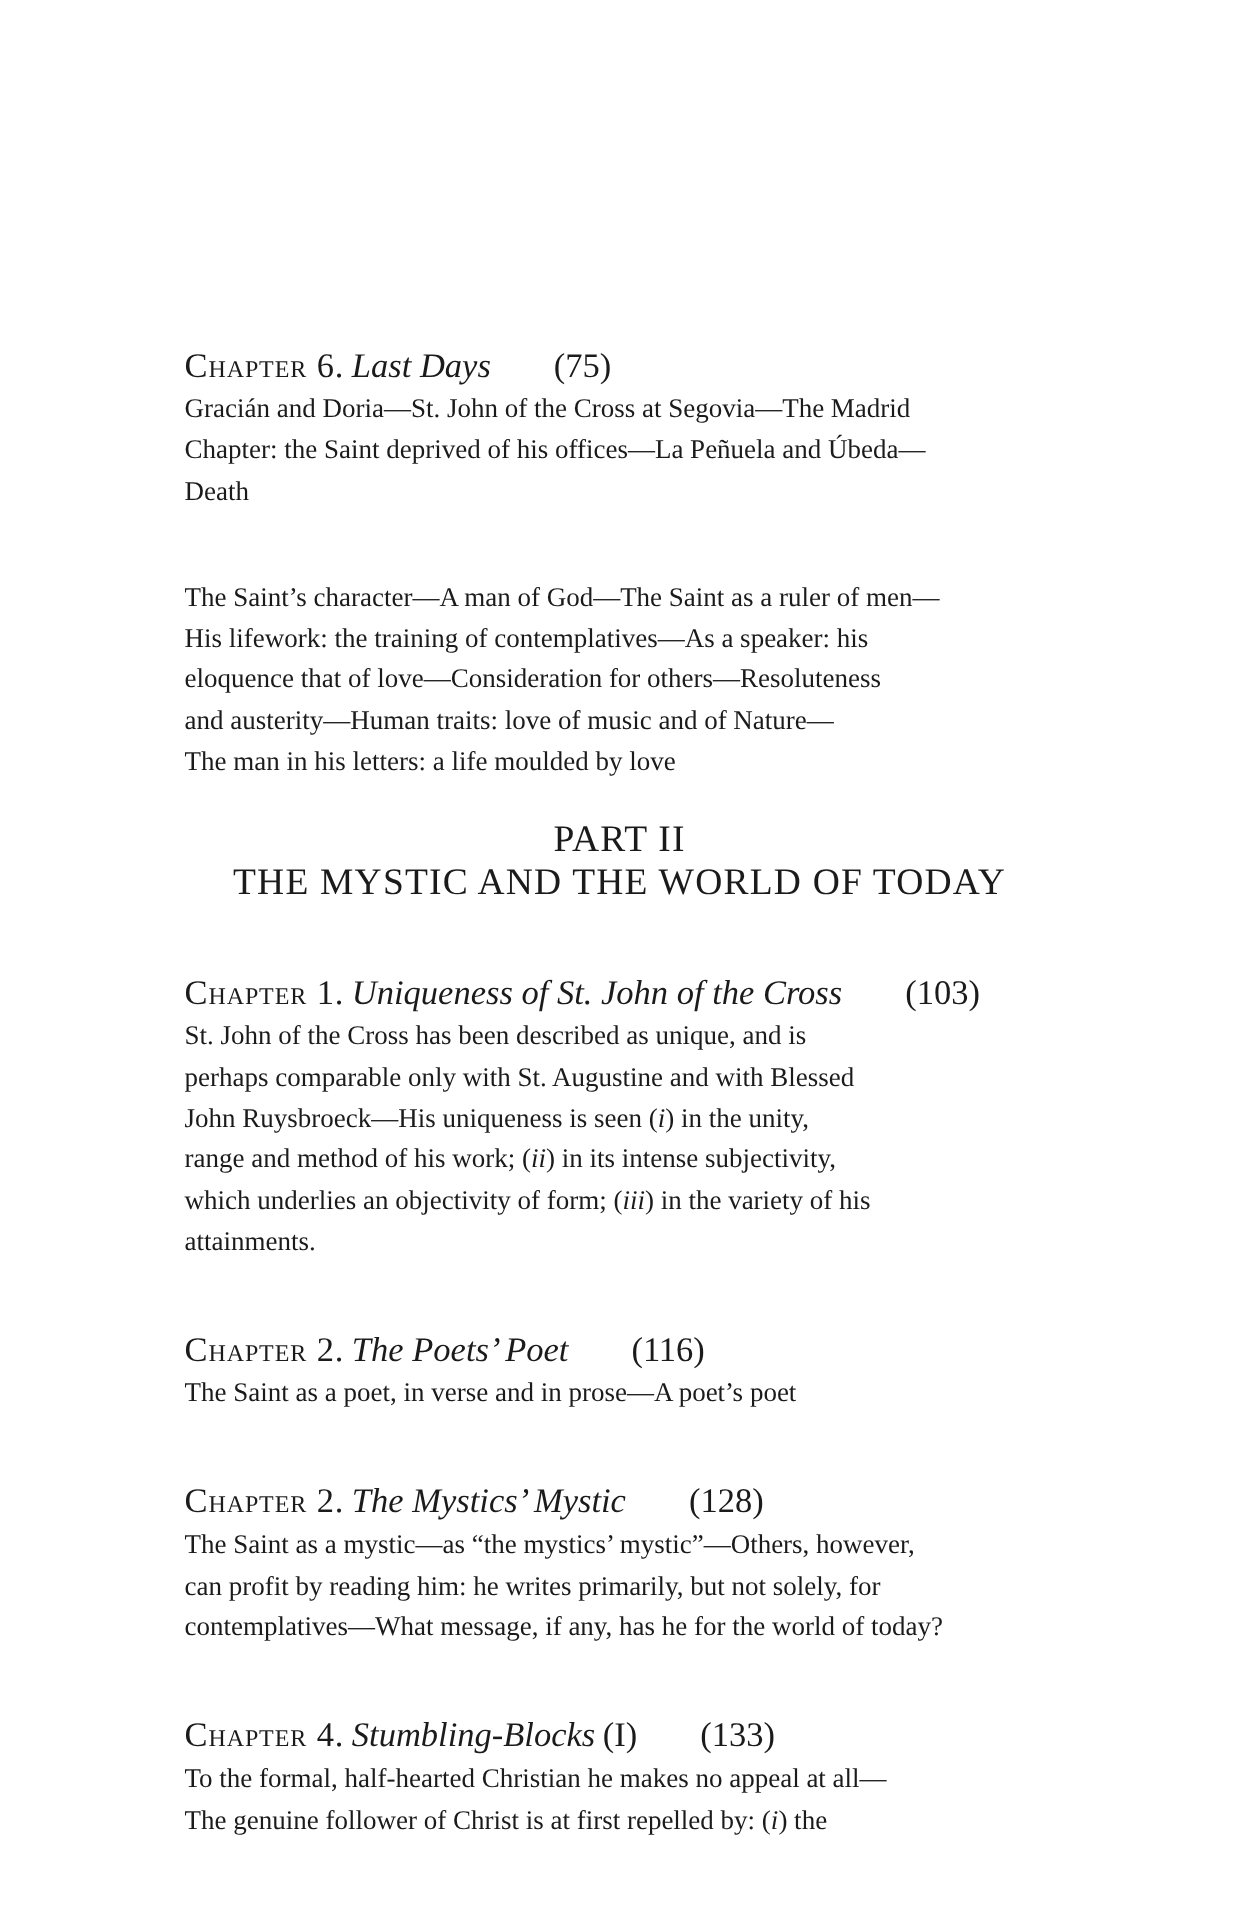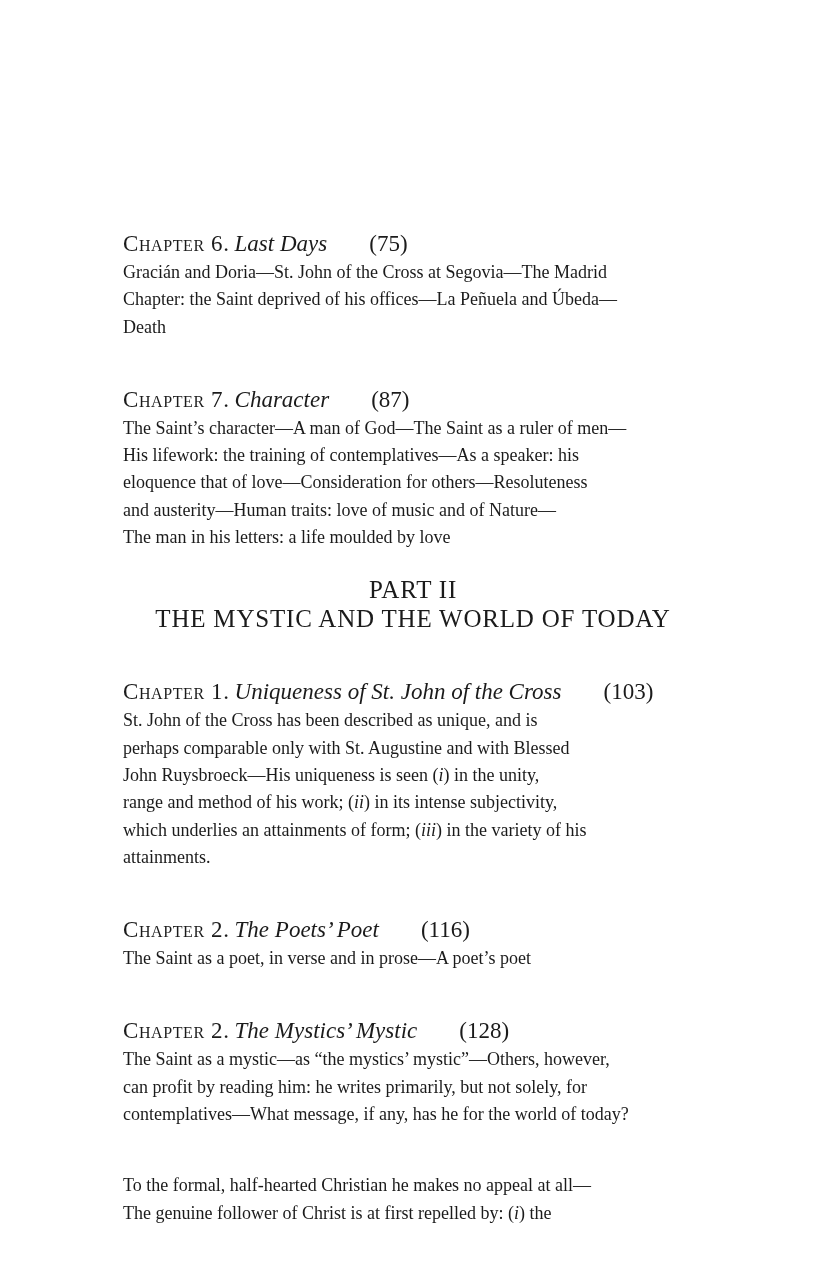--- a/index.html
+++ b/index.html
@@ -58,23 +58,20 @@
       <span class="ch-label">Chapter 6.</span><span class="ch-title">Last Days</span><span class="ch-page">(75)</span>
     </div>
     <div class="summary">
       <div class="summary-line"><span>Gracián and Doria—St. John of the Cross at Segovia—The Madrid</span></div>
       <div class="summary-line"><span>Chapter: the Saint deprived of his offices—La Peñuela and Úbeda—</span></div>
       <div class="summary-line"><span>Death</span></div>
     </div>
   </section>
 
   <section class="chapter">
-    <div class="chapter-heading">
-      <span class="ch-label">Chapter 7.</span><span class="ch-title">Character</span><span class="ch-page">(87)</span>
-    </div>
     <div class="summary">
       <div class="summary-line"><span>The Saint’s character—A man of God—The Saint as a ruler of men—</span></div>
       <div class="summary-line"><span>His lifework: the training of contemplatives—As a speaker: his</span></div>
       <div class="summary-line"><span>eloquence that of love—Consideration for others—Resoluteness</span></div>
       <div class="summary-line"><span>and austerity—Human traits: love of music and of Nature—</span></div>
       <div class="summary-line"><span>The man in his letters: a life moulded by love</span></div>
     </div>
   </section>
 
   <header class="part-heading">
@@ -84,21 +81,21 @@
 
   <section class="chapter">
     <div class="chapter-heading">
       <span class="ch-label">Chapter 1.</span><span class="ch-title">Uniqueness of St. John of the Cross</span><span class="ch-page">(103)</span>
     </div>
     <div class="summary">
       <div class="summary-line"><span>St. John of the Cross has been described as unique, and is</span></div>
       <div class="summary-line"><span>perhaps comparable only with St. Augustine and with Blessed</span></div>
       <div class="summary-line"><span>John Ruysbroeck—His uniqueness is seen (</span><span class="seg-i">i</span><span>) in the unity,</span></div>
       <div class="summary-line"><span>range and method of his work; (</span><span class="seg-i">ii</span><span>) in its intense subjectivity,</span></div>
-      <div class="summary-line"><span>which underlies an attainments of form; (</span><span class="seg-i">iii</span><span>) in the variety of his</span></div>
+      <div class="summary-line"><span>which underlies an objectivity of form; (</span><span class="seg-i">iii</span><span>) in the variety of his</span></div>
       <div class="summary-line"><span>attainments.</span></div>
     </div>
   </section>
 
   <section class="chapter">
     <div class="chapter-heading">
       <span class="ch-label">Chapter 2.</span><span class="ch-title">The Poets’ Poet</span><span class="ch-page">(116)</span>
     </div>
     <div class="summary">
       <div class="summary-line"><span>The Saint as a poet, in verse and in prose—A poet’s poet</span></div>
@@ -110,19 +107,22 @@
       <span class="ch-label">Chapter 2.</span><span class="ch-title">The Mystics’ Mystic</span><span class="ch-page">(128)</span>
     </div>
     <div class="summary">
       <div class="summary-line"><span>The Saint as a mystic—as “the mystics’ mystic”—Others, however,</span></div>
       <div class="summary-line"><span>can profit by reading him: he writes primarily, but not solely, for</span></div>
       <div class="summary-line"><span>contemplatives—What message, if any, has he for the world of today?</span></div>
     </div>
   </section>
 
   <section class="chapter">
+    <div class="chapter-heading">
+      <span class="ch-label">Chapter 4.</span><span class="ch-title">Stumbling-Blocks</span><span class="ch-suffix">(I)</span><span class="ch-page">(133)</span>
+    </div>
     <div class="summary">
       <div class="summary-line"><span>To the formal, half-hearted Christian he makes no appeal at all—</span></div>
       <div class="summary-line"><span>The genuine follower of Christ is at first repelled by: (</span><span class="seg-i">i</span><span>) the</span></div>
     </div>
   </section>
 
 </div>
 
 </body></html>

